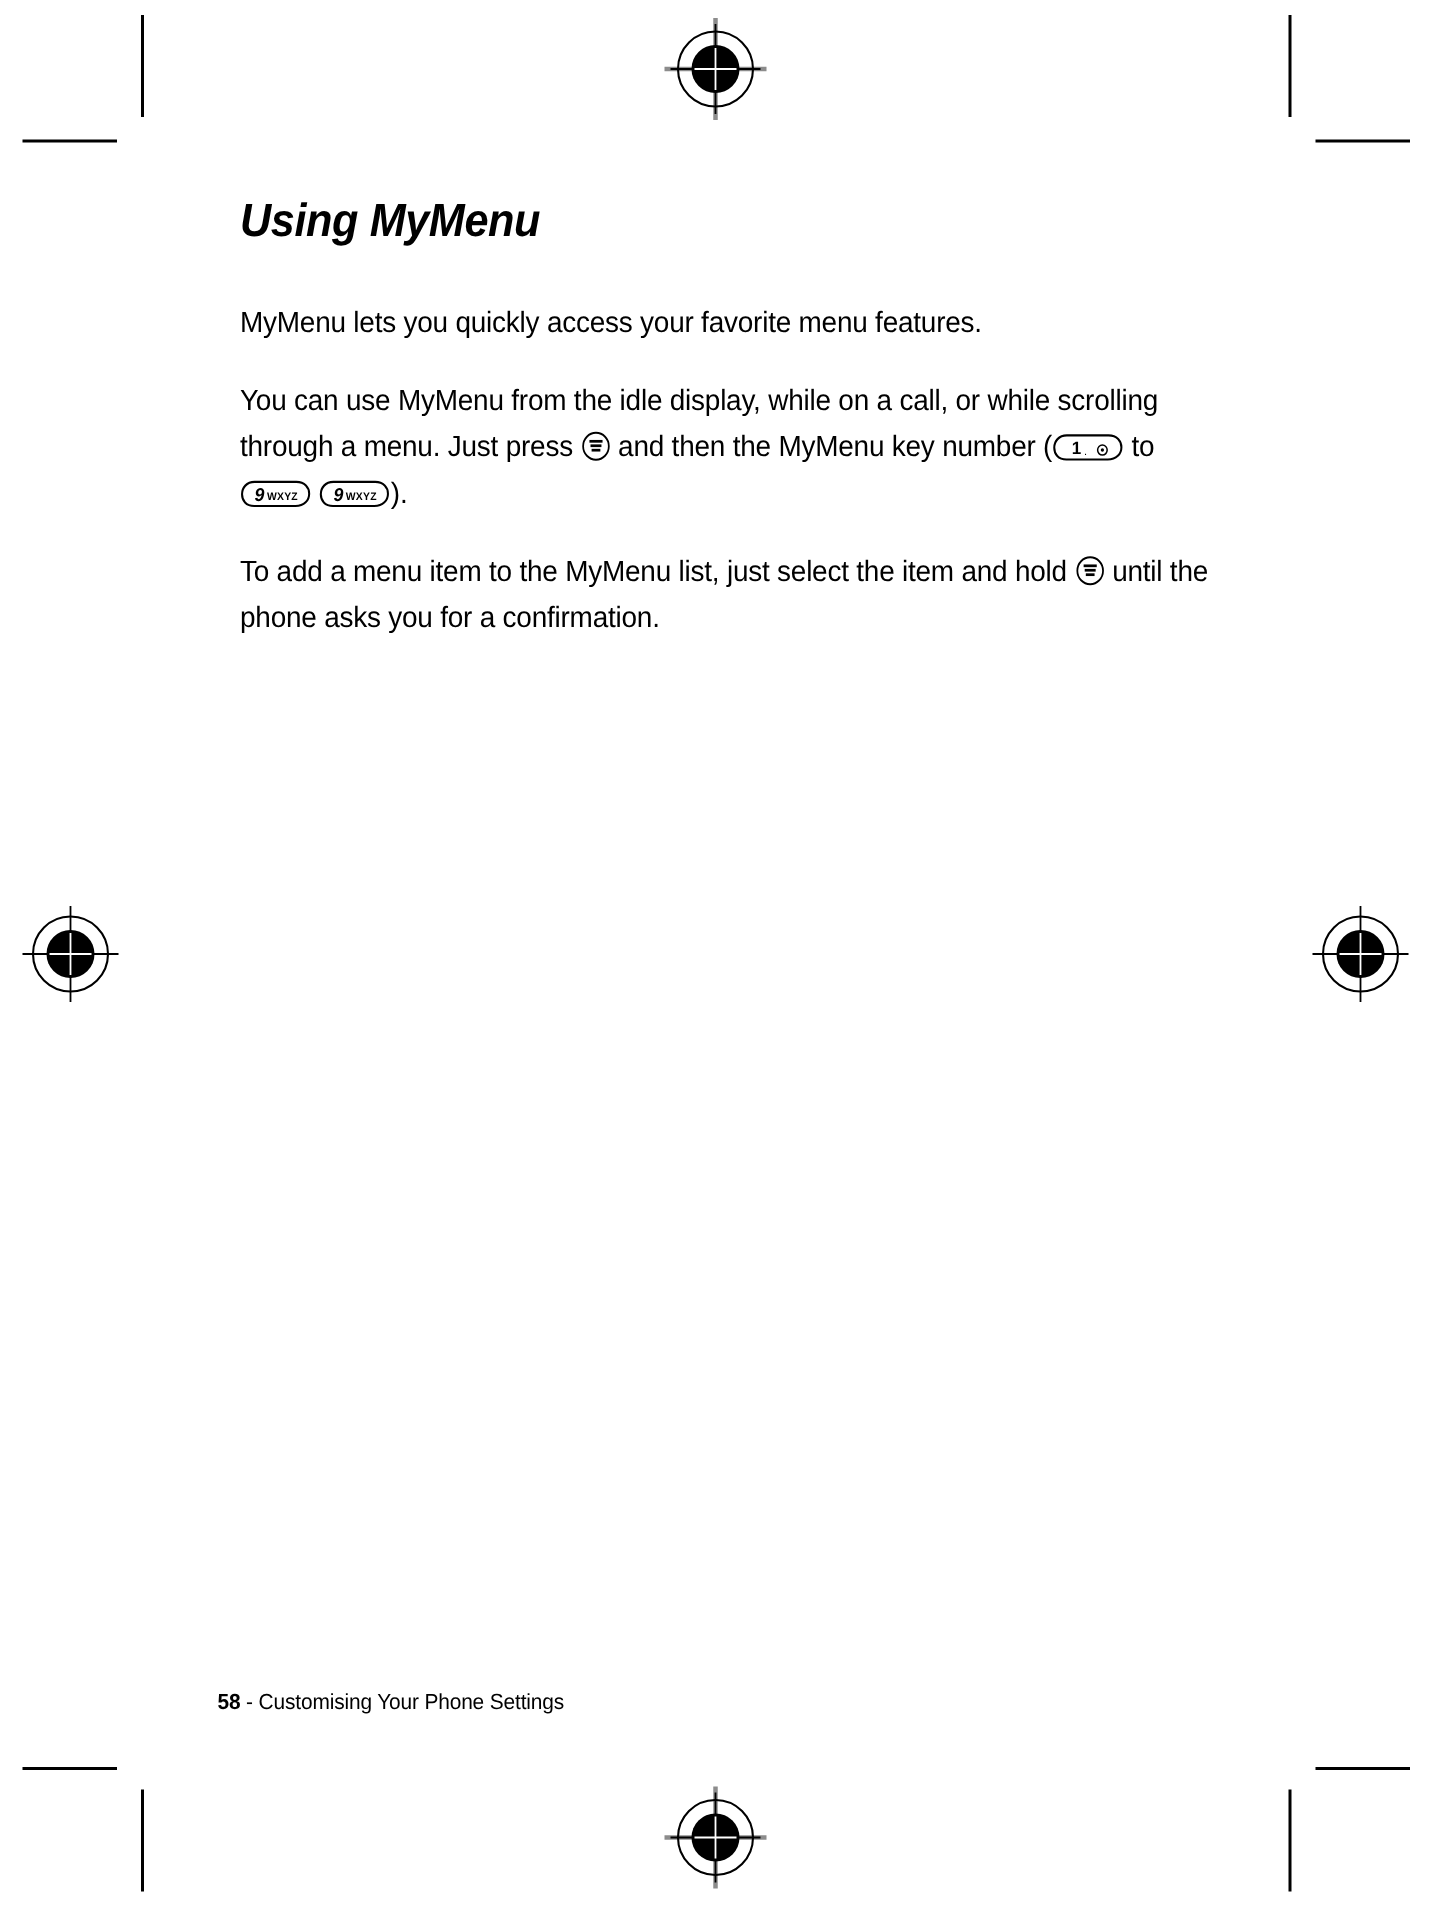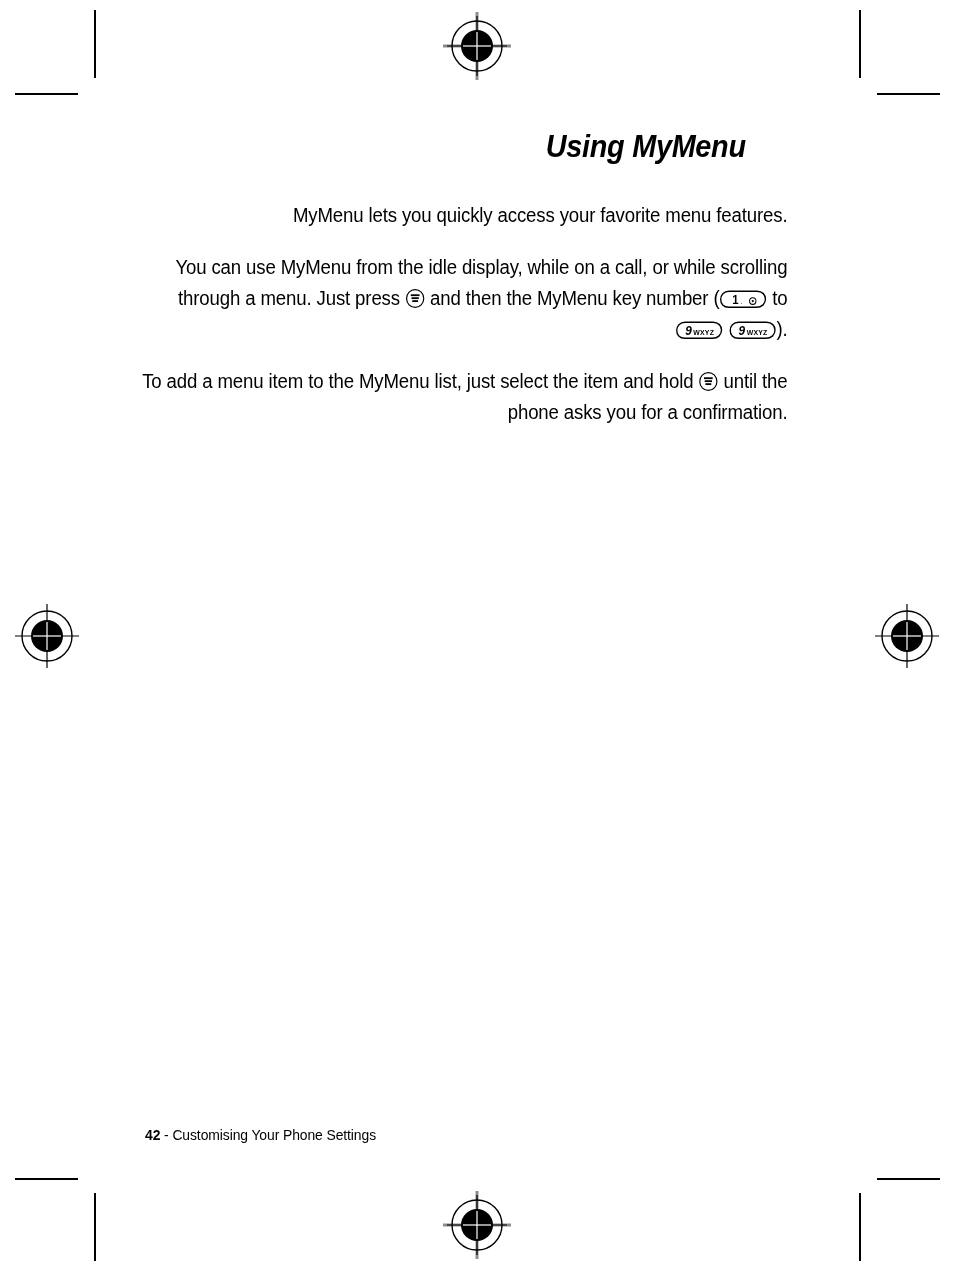--- a/index.html
+++ b/index.html
@@ -42,24 +42,23 @@
     height: 72px;
   }
   .reg-top    { left: 441px; top: 10px; }
   .reg-bottom { left: 441px; top: 1189px; }
   .reg-left   { left: 11px;  top: 600px; }
   .reg-right  { left: 871px; top: 600px; }
 
   
   .page-body {
     position: absolute;
-    left: 132px;
+    left: 160px;
     top: 130px;
     width: 660px;
-    text-align: right;
   }
 
   h1.doc-title {
     font-family: "Liberation Sans", sans-serif;
     font-size: 31px;
     font-weight: bold;
     font-style: italic;
     letter-spacing: -0.3px;
     margin: 0 0 36px 0;
     line-height: 1.1;
@@ -197,14 +196,14 @@
         <circle cx="11" cy="11" r="9.4" fill="none" stroke="#000000" stroke-width="1.3"></circle>
         <rect x="6.2" y="6.6" width="9.6" height="1.9" fill="#000000"></rect>
         <rect x="7.0" y="9.7" width="8.0" height="1.9" fill="#000000"></rect>
         <rect x="7.8" y="12.8" width="6.4" height="1.9" fill="#000000"></rect>
       </svg></span><span> until the phone asks you for a confirmation.</span>
   </p>
 
 </div>
 
 <div class="page-footer">
-  <span class="pagenum">42</span><span> - </span><span>Customising Your Phone Settings</span>
+  <span class="pagenum">58</span><span> - </span><span>Customising Your Phone Settings</span>
 </div>
 
 </body></html>

